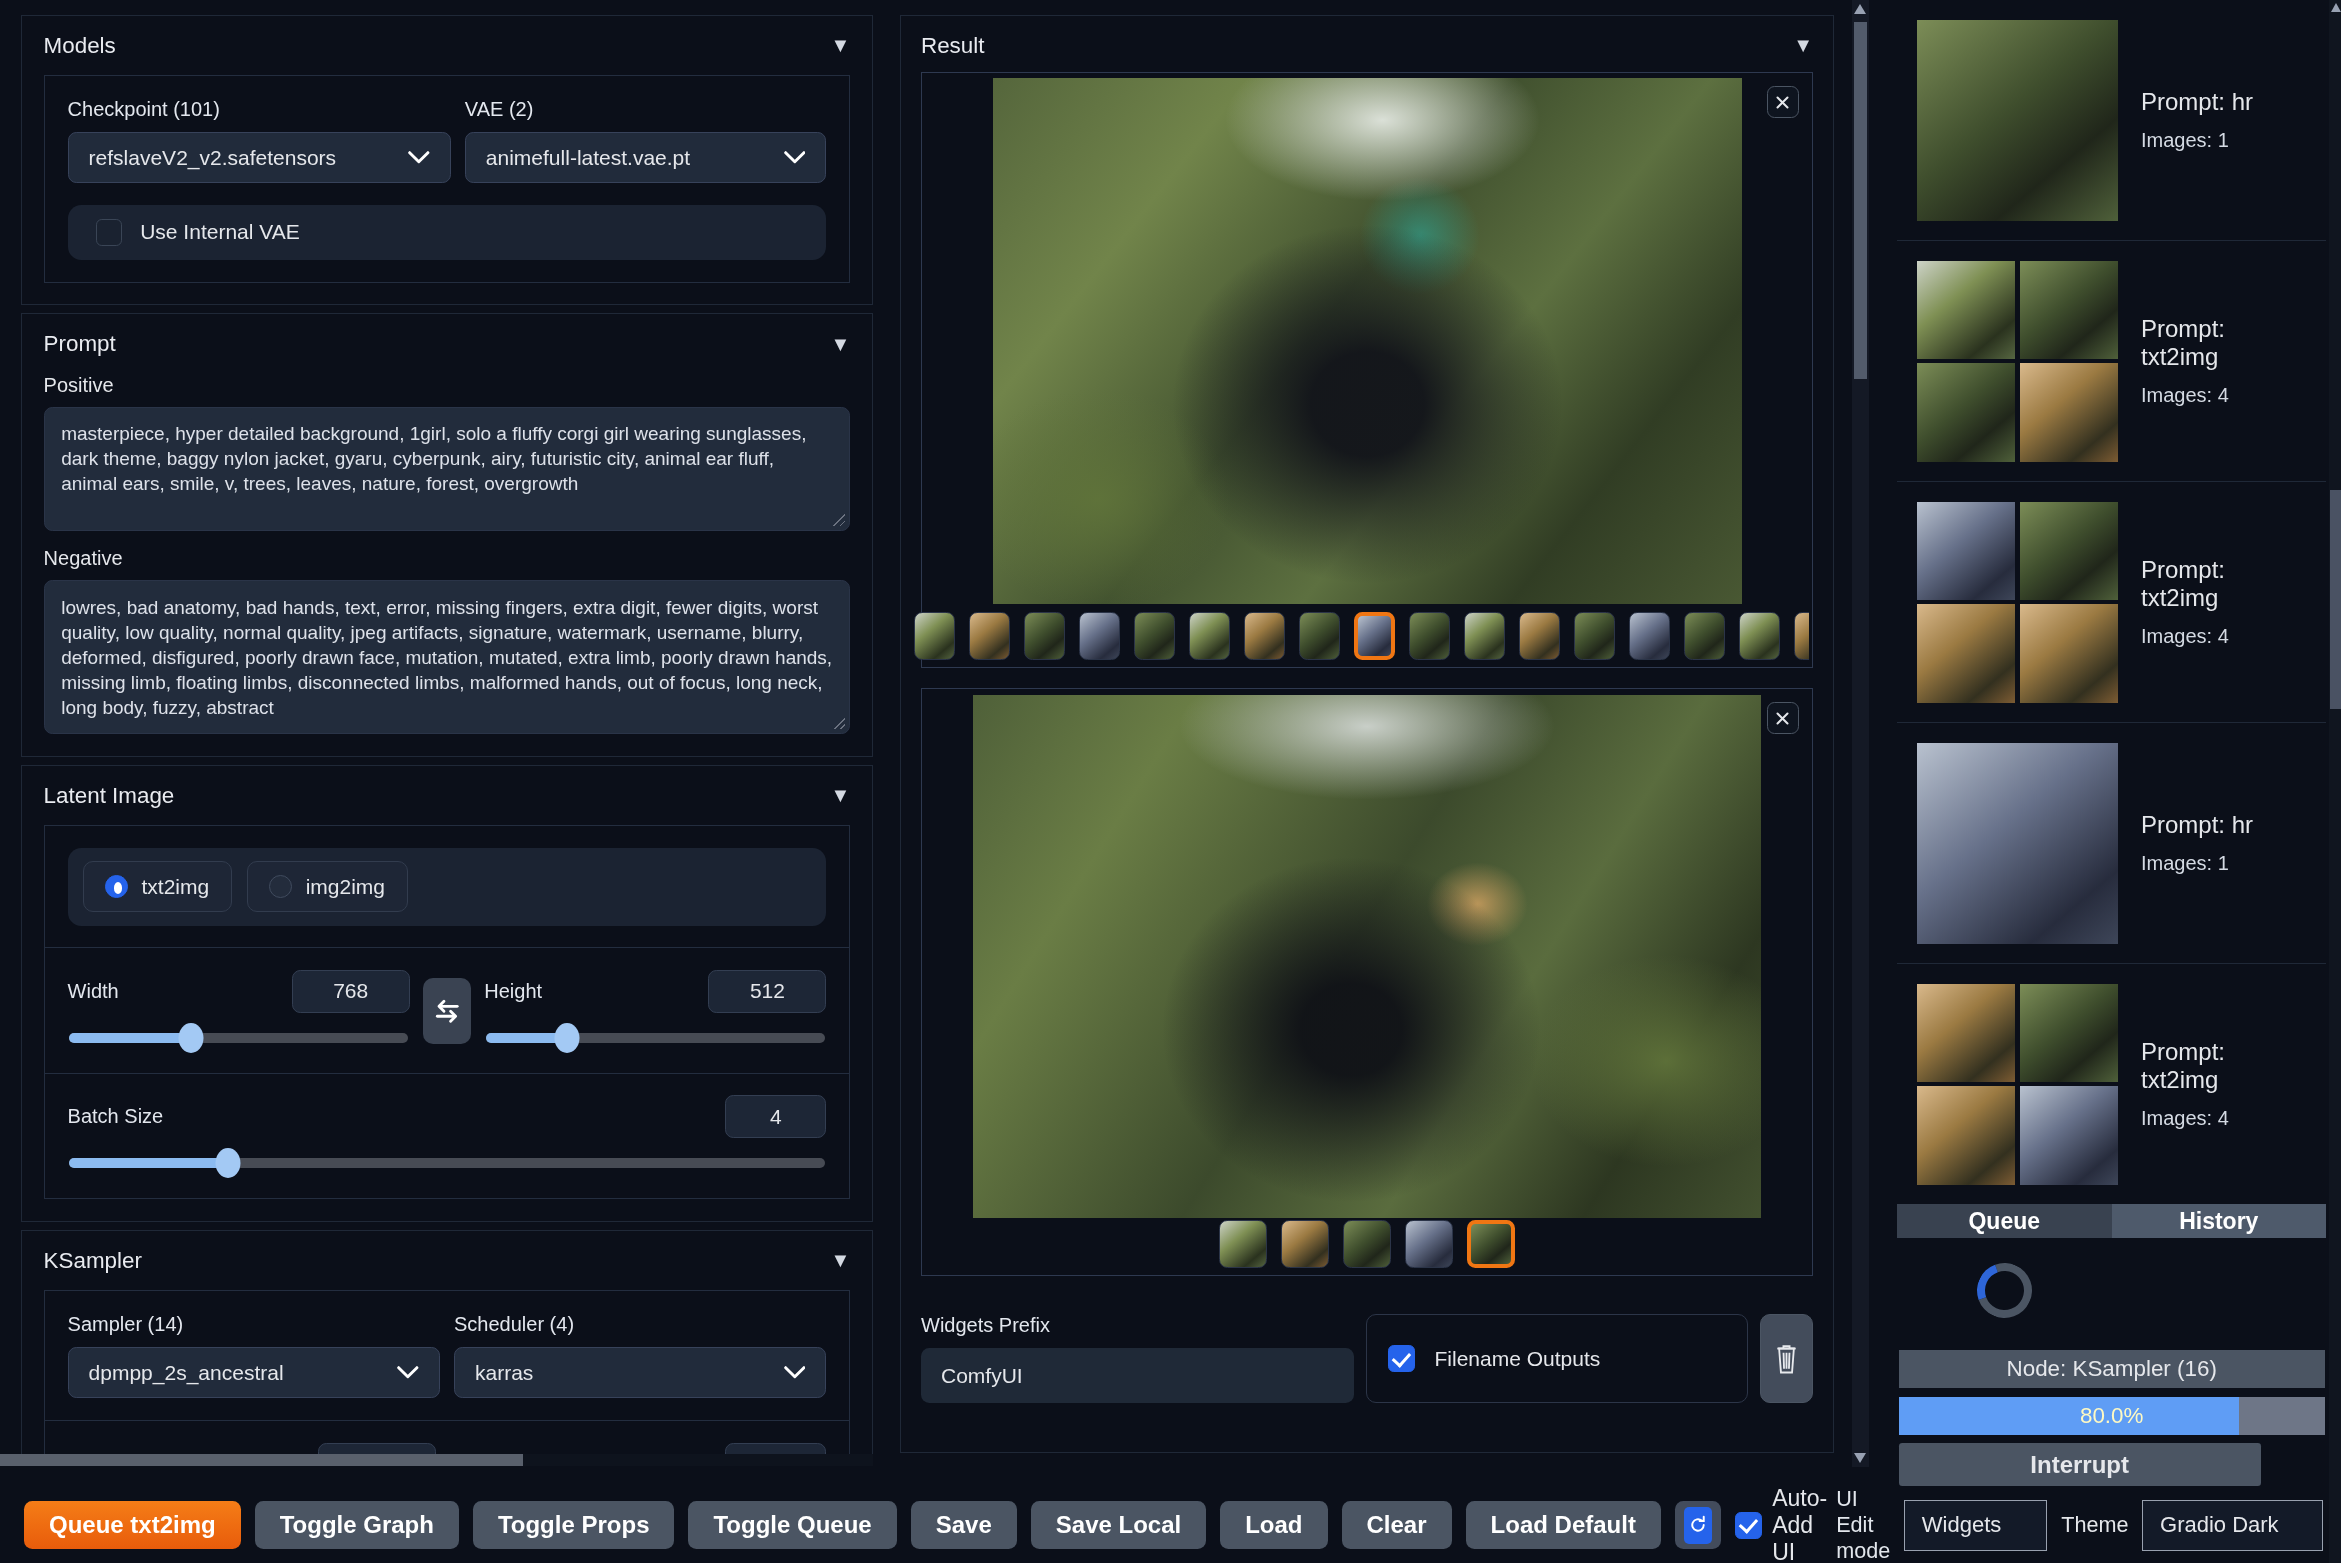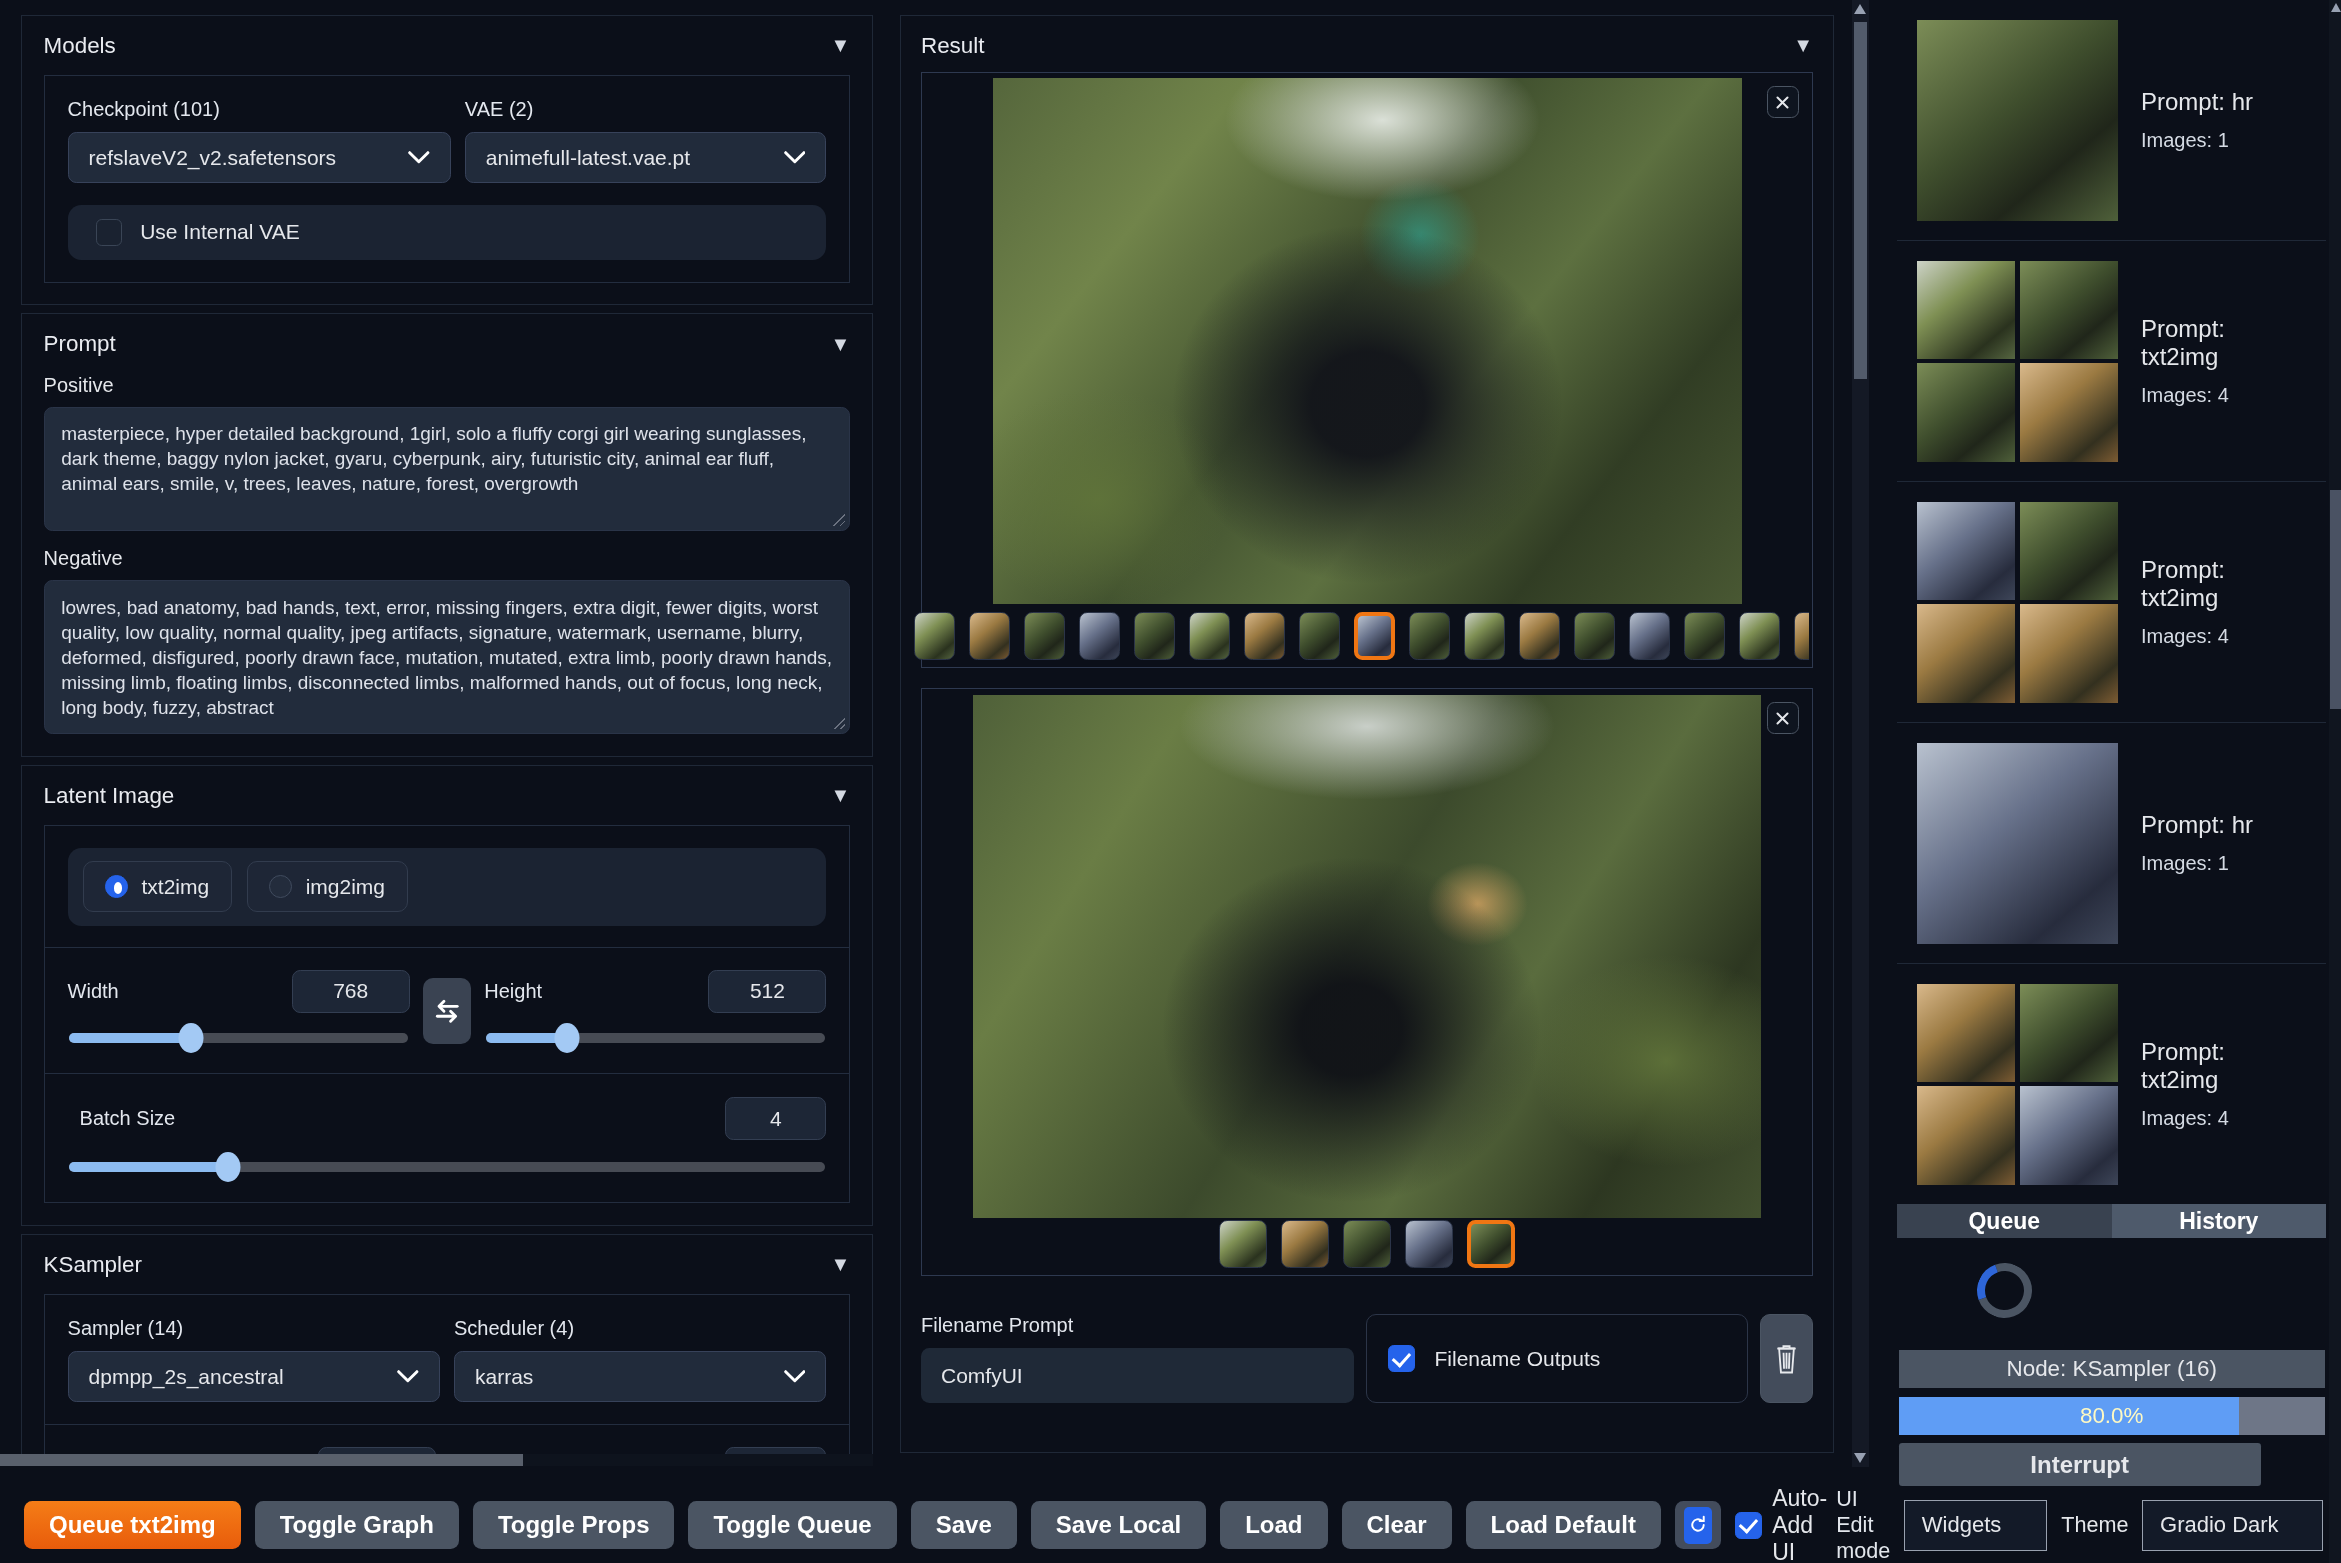--- a/index.html
+++ b/index.html
@@ -210,21 +210,21 @@
               </div>
               <div class="slider">
                 <div class="slider-fill" style="width: 24%;"></div>
                 <div class="slider-handle" style="left: 24%;"></div>
               </div>
             </div>
           </div>
         </div>
         <div class="seg-row">
           <div class="batch-head">
-            <span class="flabel" style="margin:12px">Batch Size</span>
+            <span class="flabel" style="margin:0">Batch Size</span>
             <span class="numbox small">4</span>
           </div>
           <div class="slider">
             <div class="slider-fill" style="width: 21%;"></div>
             <div class="slider-handle" style="left: 21%;"></div>
           </div>
         </div>
       </div>
     </div>
 
@@ -328,21 +328,21 @@
           <div class="gthumb ph-b"></div>
           <div class="gthumb ph-c"></div>
           <div class="gthumb ph-a"></div>
           <div class="gthumb ph-d"></div>
           <div class="gthumb ph-a selected"></div>
         </div>
     </div>
 
     <div class="fn-row">
       <div class="fn-col">
-        <div class="flabel" style="margin:0">Filename Prompt</div>
+        <div class="flabel" style="margin:0">Widgets Prefix</div>
         <div class="fn-input">ComfyUI</div>
       </div>
       <div class="preserve">
         <span class="checkbox checked"></span>
         <span class="cb-label">Filename Outputs</span>
       </div>
       <div class="trashbtn">
         <svg width="25" height="32" viewBox="0 0 20 26" fill="none" stroke="#e8eaee" stroke-width="1.5">
             <path d="M2.5 4.5 H17.5"></path>
             <path d="M7.5 4.5 V2.5 H12.5 V4.5"></path>

